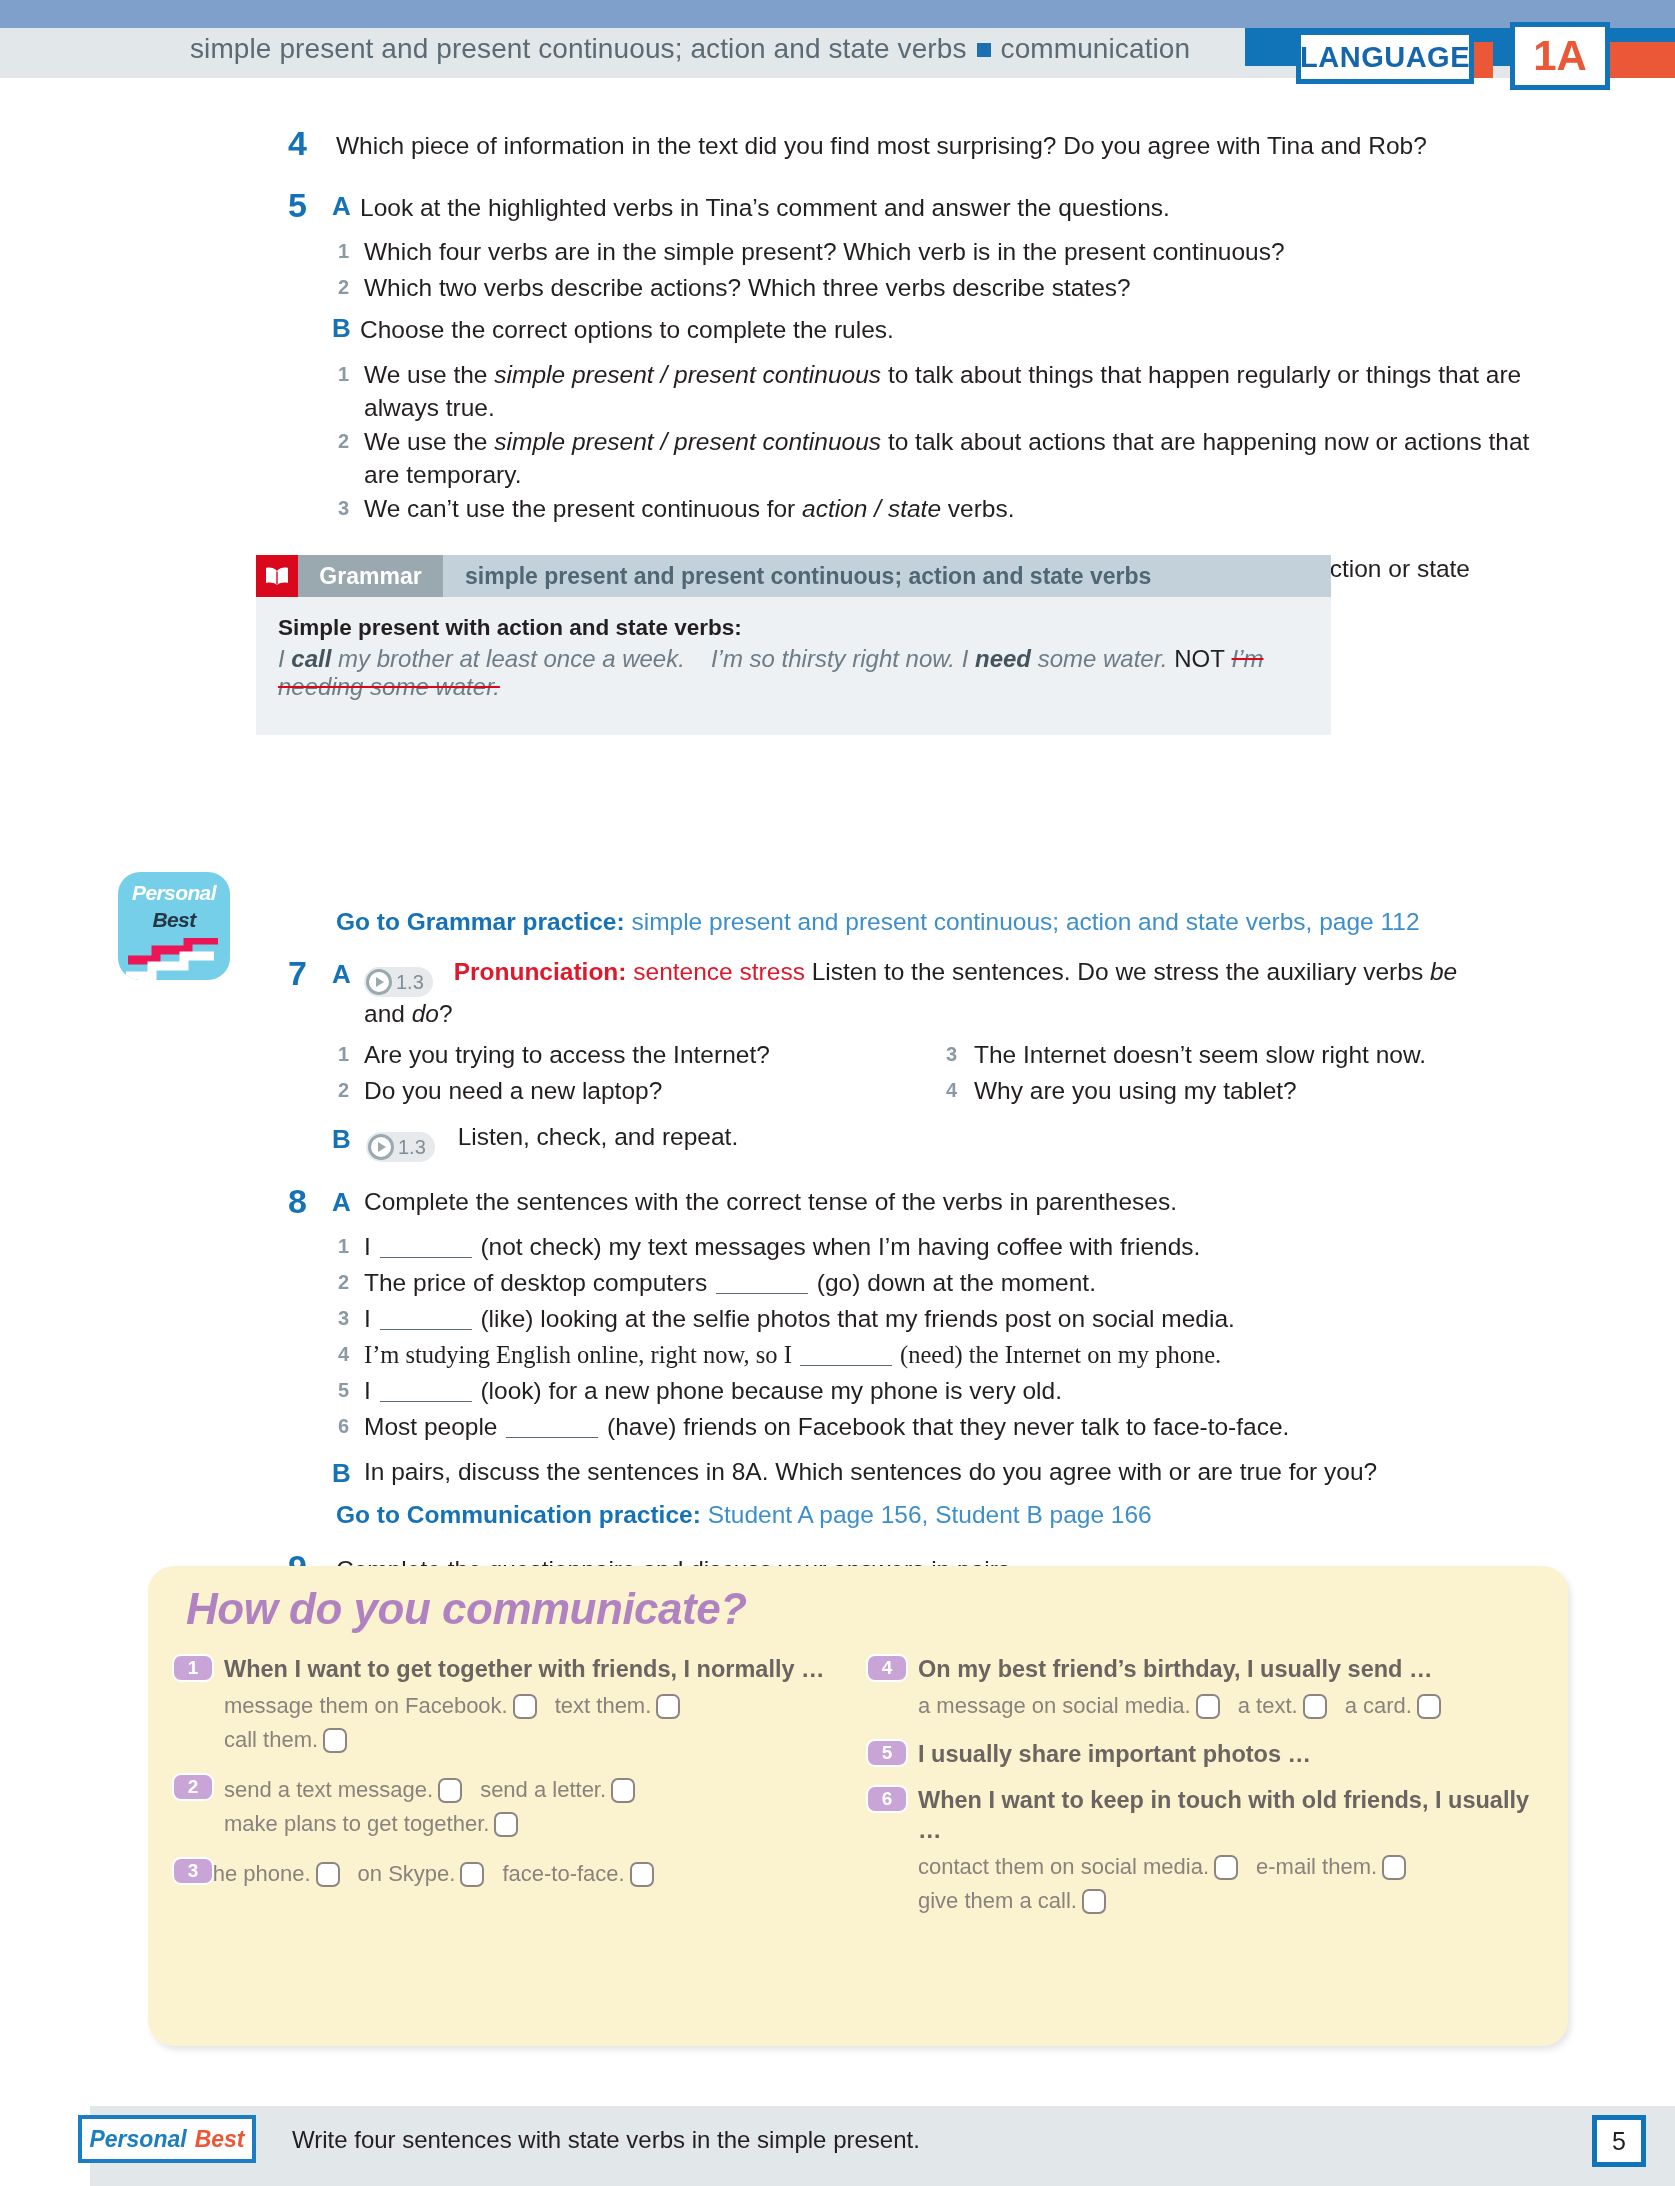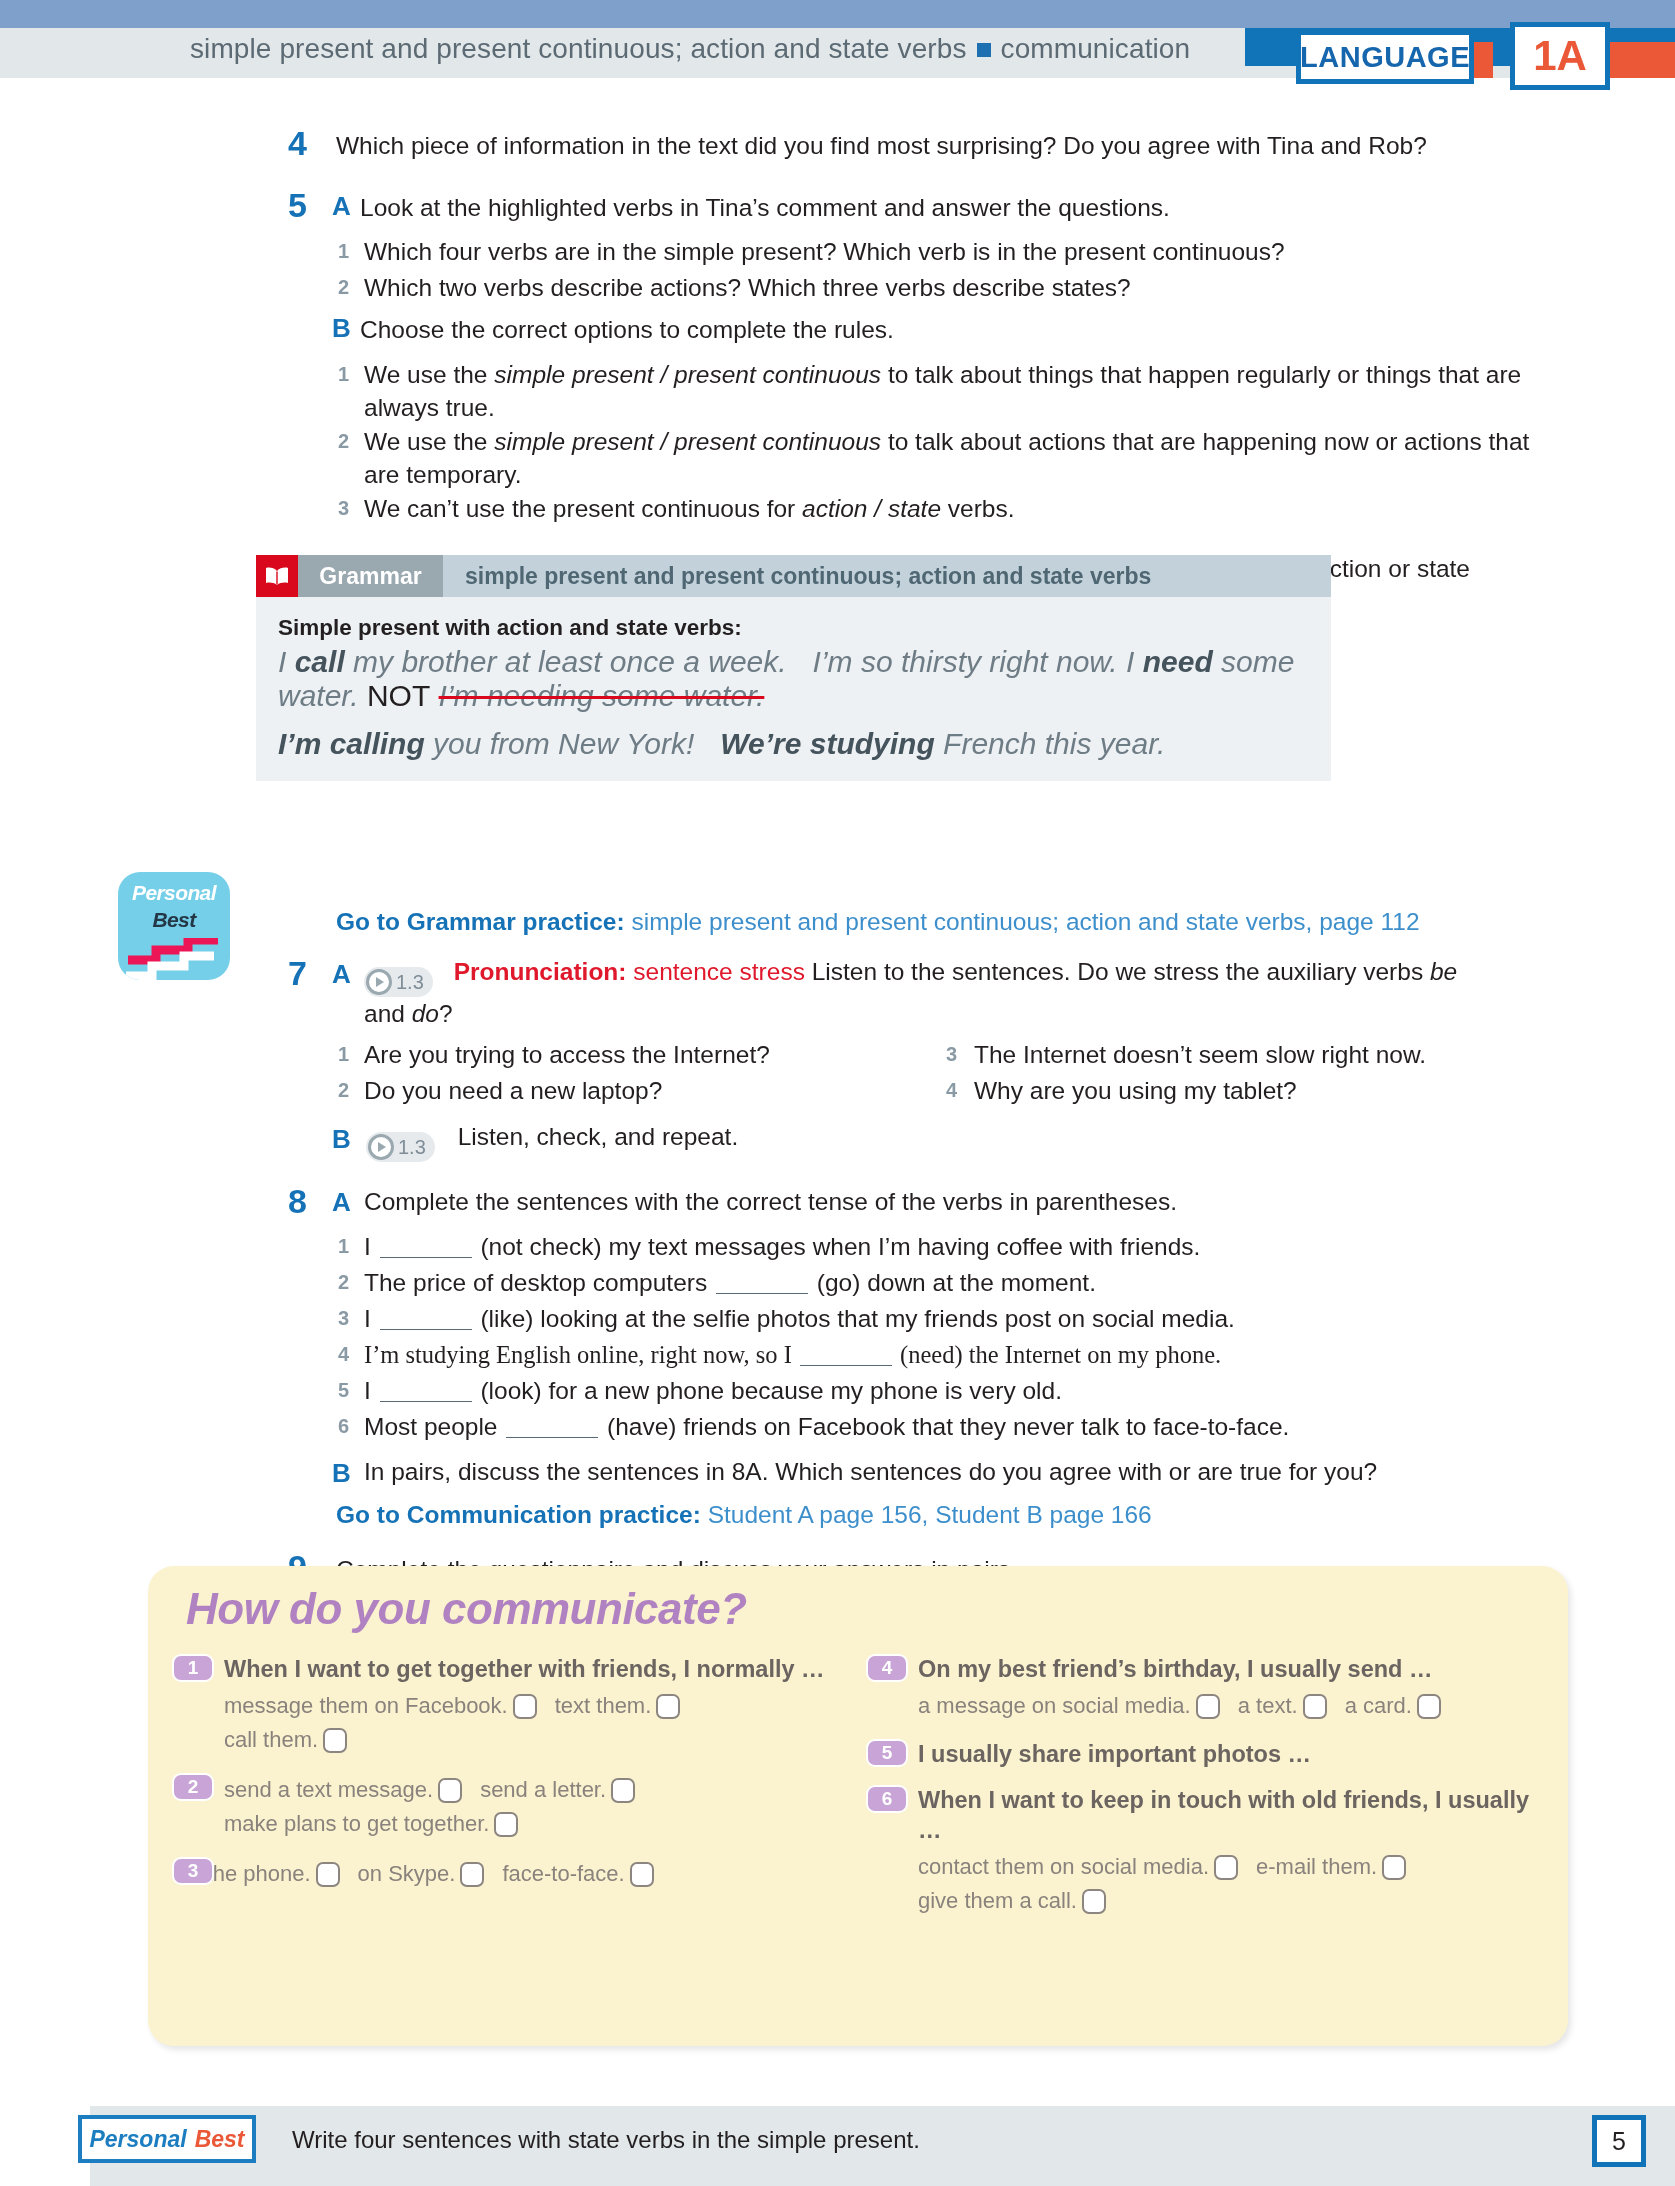--- a/index.html
+++ b/index.html
@@ -102,21 +102,21 @@
   }
   .gb-label span { color:#ffffff; font-size:23px; font-weight:bold; }
   .gb-title {
     position:absolute; left:187px; top:0; right:0; height:42px;
     background:#c3d2da;
     display:flex; align-items:center; padding-left:22px;
   }
   .gb-title span { color:#4f6673; font-size:23px; font-weight:bold; }
   .gb-body { padding:18px 22px 20px 22px; }
   .gb-h { font-size:22.5px; font-weight:bold; color:#231f20; margin:0 0 4px 0; }
-  .gb-ex { font-size:30px; color:#6e7c85; font-style:italic; margin:0 0 14px 0; }
+  .gb-ex { font-size:24px; color:#6e7c85; font-style:italic; margin:0 0 14px 0; }
   .gb-ex b { font-weight:bold; color:#45535c; }
   .gb-ex .not { font-style:normal; color:#231f20; }
   .gb-ex .strike { text-decoration:line-through; text-decoration-color:#d9081c; color:#6e7c85; }
   .gb-gap { display:inline-block; width:26px; }
 
   
   #pb-icon {
     position:absolute; left:118px; top:872px; width:112px; height:108px;
     background:#76cfe8; border-radius:22px;
     overflow:hidden;
@@ -294,21 +294,20 @@
     <div class="gb-label">
       <span>Grammar</span>
     </div>
     <div class="gb-title">
       <span>simple present and present continuous; action and state verbs</span>
     </div>
   </div>
   <div class="gb-body">
     <p class="gb-h">Simple present with action and state verbs:</p>
     <p class="gb-ex"><span>I </span><b>call</b><span> my brother at least once a week.</span><span class="gb-gap"></span><span>I’m so thirsty right now. I </span><b>need</b><span> some water.</span> <span class="not">NOT</span> <span class="strike">I’m needing some water.</span></p>
-    <p class="gb-ex" style="margin-bottom:0;"><b>I’m calling</b><span> you from New York!</span><span class="gb-gap"></span><b>We’re studying</b><span> French this year.</span></p>
   </div>
 </div>
 
 <div id="pb-icon">
   <div class="pb-t1">Personal</div>
   <div class="pb-t2">Best</div>
   <div class="pb-steps">
     <svg width="112" height="42" viewBox="0 0 112 42" aria-hidden="true">
       <path d="M10 22 L38 22 L38 12 L70 12 L70 2 L100 2" stroke="#ec1555" stroke-width="9" fill="none"></path>
       <path d="M8 38 L34 38 L34 28 L66 28 L66 18 L96 18" stroke="#ffffff" stroke-width="9" fill="none"></path>

